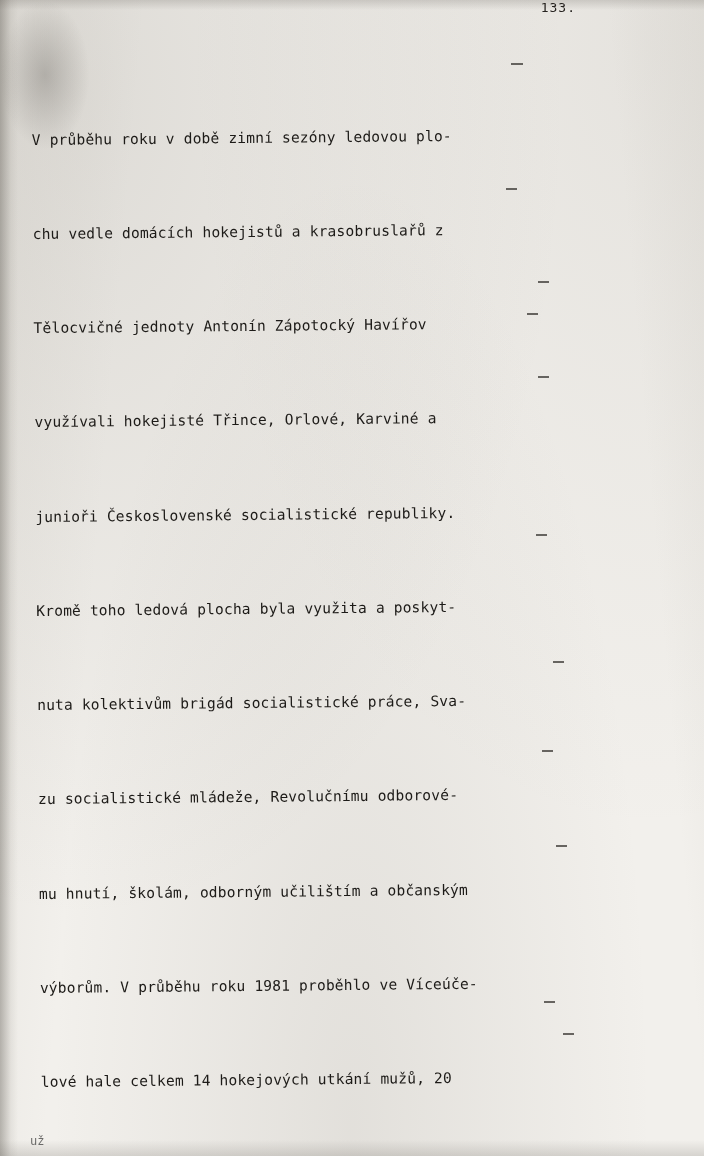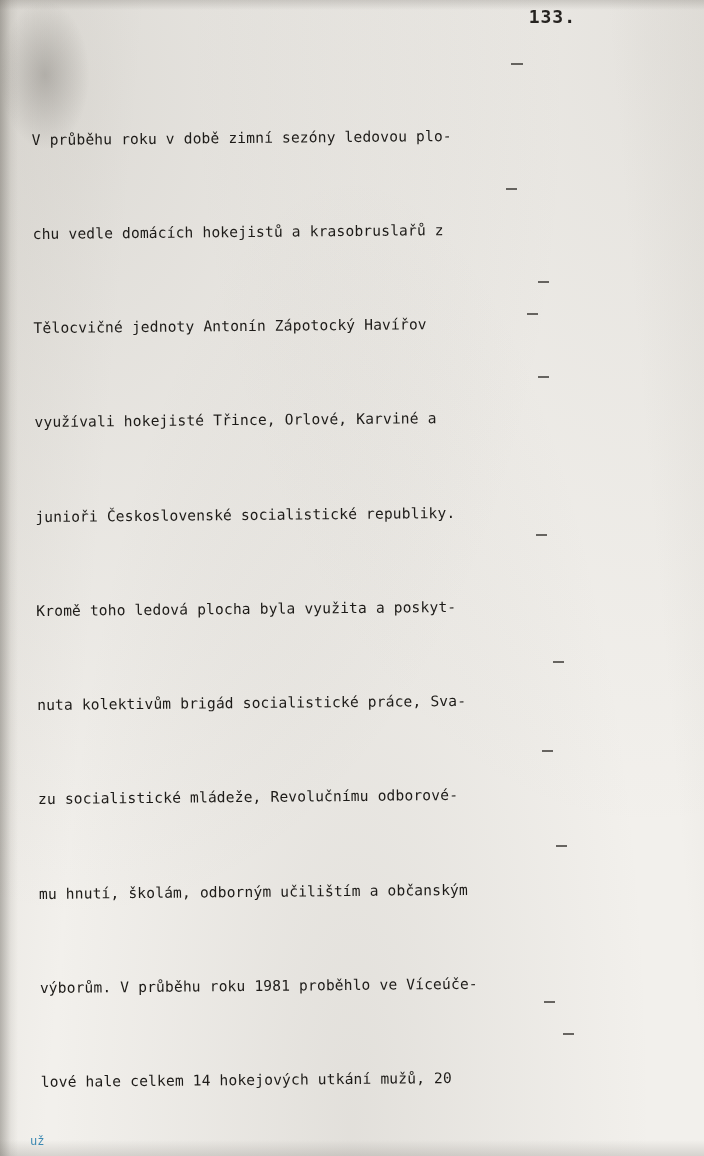--- a/index.html
+++ b/index.html
@@ -45,26 +45,26 @@
   }
   .bottom-edge {
     position: absolute;
     left: 0; bottom: 0;
     width: 100%; height: 16px;
     background: linear-gradient(0deg, rgba(100,95,88,0.20), rgba(255,255,255,0));
     pointer-events: none;
   }
   .page-number {
     position: absolute;
-    top: 6px;
+    top: 0;
     right: 128px;
-    font-size: 18px;
+    font-size: 13px;
     letter-spacing: 1px;
     color: #262320;
-    font-weight: 700;
+    font-weight: 400;
   }
   .body-text {
     position: absolute;
     top: 62px;
     left: 31px;
     width: 565px;
     color: #1d1b18;
     font-size: 14.6px;
     line-height: 31.4px;
     letter-spacing: 0.15px;
@@ -88,21 +88,21 @@
     position: absolute;
     pointer-events: none;
     opacity: 0.5;
     background: radial-gradient(ellipse at center, rgba(70,66,60,0.55), rgba(255,255,255,0) 70%);
   }
   .tail {
     position: absolute;
     left: 30px;
     bottom: 8px;
     font-size: 12px;
-    color: #0369a1;
+    color: #404040;
     opacity: 0.75;
     text-align: center;
   }
 </style>
 </head>
 <body>
 
 <div class="page">
 
   <div class="grain"></div>

